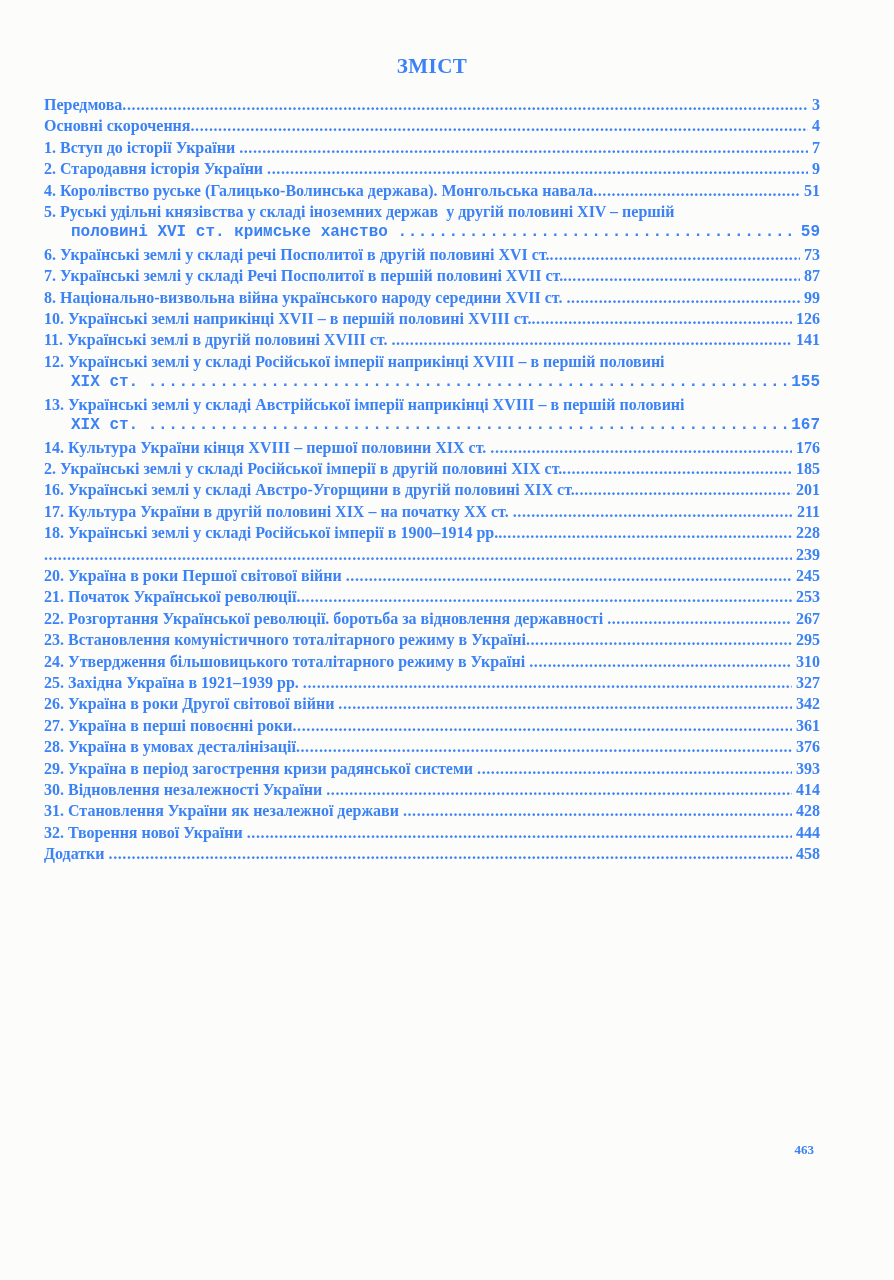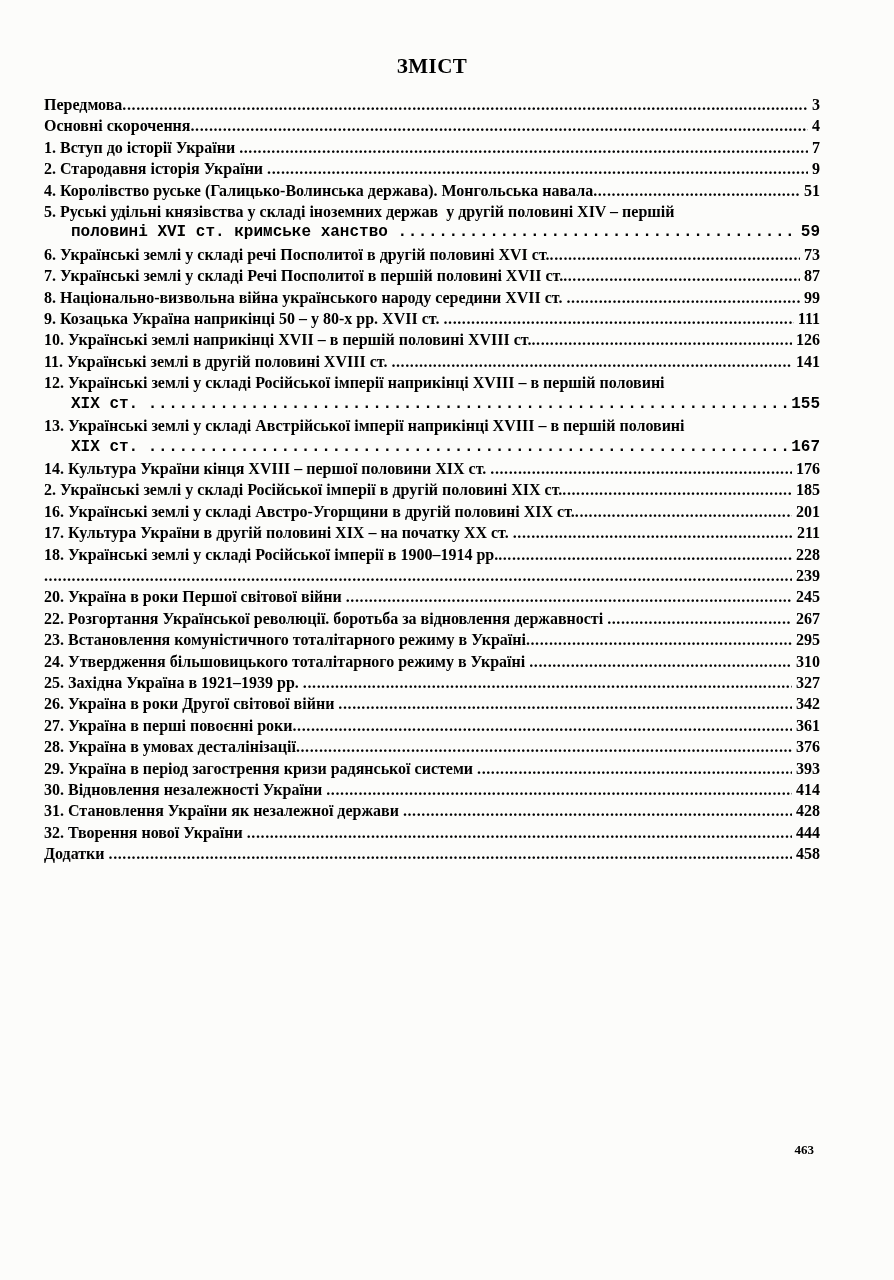--- a/index.html
+++ b/index.html
@@ -9,21 +9,21 @@
   }
   .page {
     position: relative;
     width: 894px;
     height: 1280px;
     background: #fcfcfa;
     box-sizing: border-box;
     padding: 46px 74px 4px 44px;
     font-family: "Liberation Serif", "DejaVu Serif", serif;
     font-weight: 700;
-    color: #000000;
+    color: #3b82f6;
     overflow: hidden;
   }
   .title {
     text-align: center;
     font-size: 21px;
     line-height: 24px;
     margin: 8px 0 16px 0;
     letter-spacing: 0.5px;
   }
   .toc {
@@ -150,28 +150,20 @@
 
   <div class="entry">
 
     <div class="entry-row">
       <span class="label">8. Національно-визвольна війна українського народу середини XVII ст. </span>
       <span class="leader"></span>
       <span class="pagenum">99</span>
     </div>
   </div>
 
-  <div class="entry">
-
-    <div class="entry-row">
-      <span class="label">9. Козацька Україна наприкінці 50 – у 80-х рр. XVII ст. </span>
-      <span class="leader"></span>
-      <span class="pagenum">111</span>
-    </div>
-  </div>
 
   <div class="entry">
 
     <div class="entry-row">
       <span class="label">10. Українські землі наприкінці XVII – в першій половині XVIII ст.</span>
       <span class="leader"></span>
       <span class="pagenum">126</span>
     </div>
   </div>
 
@@ -257,20 +249,28 @@
 
   <div class="entry">
 
     <div class="entry-row">
       <span class="label">20. Україна в роки Першої світової війни </span>
       <span class="leader"></span>
       <span class="pagenum">245</span>
     </div>
   </div>
 
+  <div class="entry">
+
+    <div class="entry-row">
+      <span class="label">21. Початок Української революції</span>
+      <span class="leader"></span>
+      <span class="pagenum">253</span>
+    </div>
+  </div>
 
   <div class="entry">
 
     <div class="entry-row">
       <span class="label">22. Розгортання Української революції. боротьба за відновлення державності </span>
       <span class="leader"></span>
       <span class="pagenum">267</span>
     </div>
   </div>
 

